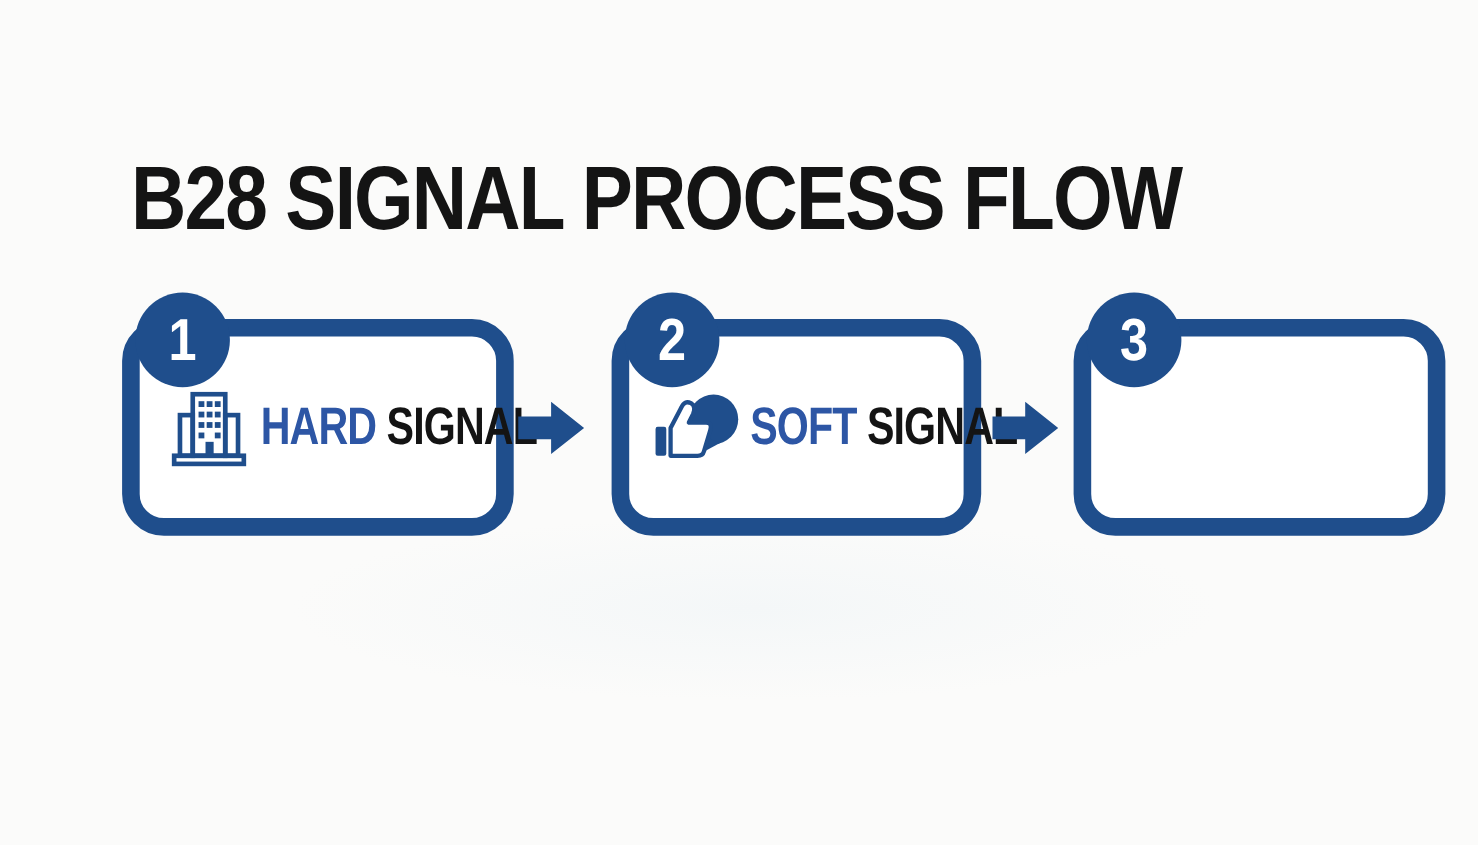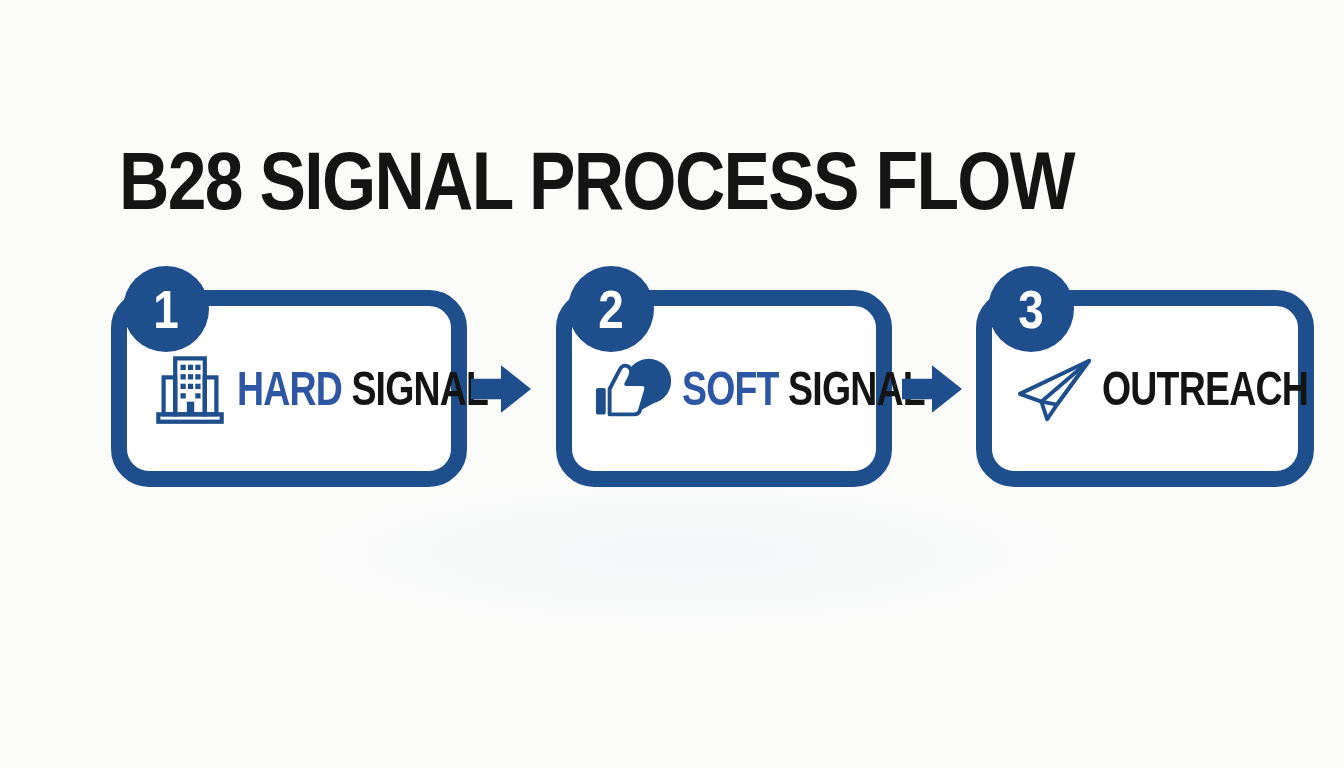--- a/index.html
+++ b/index.html
@@ -153,26 +153,15 @@
       <span class="label"><span class="accent">SOFT</span><span>SIGNAL</span></span>
     </div>
   </div>
 
   <div class="arrow arrow-2"></div>
 
   <div class="step step-3">
     <div class="badge">
       <span>3</span>
     </div>
-    <div class="content">
-      <span class="icon">
-        <svg viewBox="0 0 84 72" fill="none" stroke="#1f4e8c" stroke-width="4" stroke-linejoin="round">
-          <path d="M77,7 L6,41 L28,49 L34,67 L44,52 Z" fill="#ffffff"></path>
-          <path d="M77,7 L28,49"></path>
-          <path d="M77,7 L44,52"></path>
-          <path d="M28,49 L44,52"></path>
-        </svg>
-      </span>
-      <span class="label"><span class="accent"></span><span>OUTREACH</span></span>
-    </div>
   </div>
 
 </div>
 
 </body></html>

